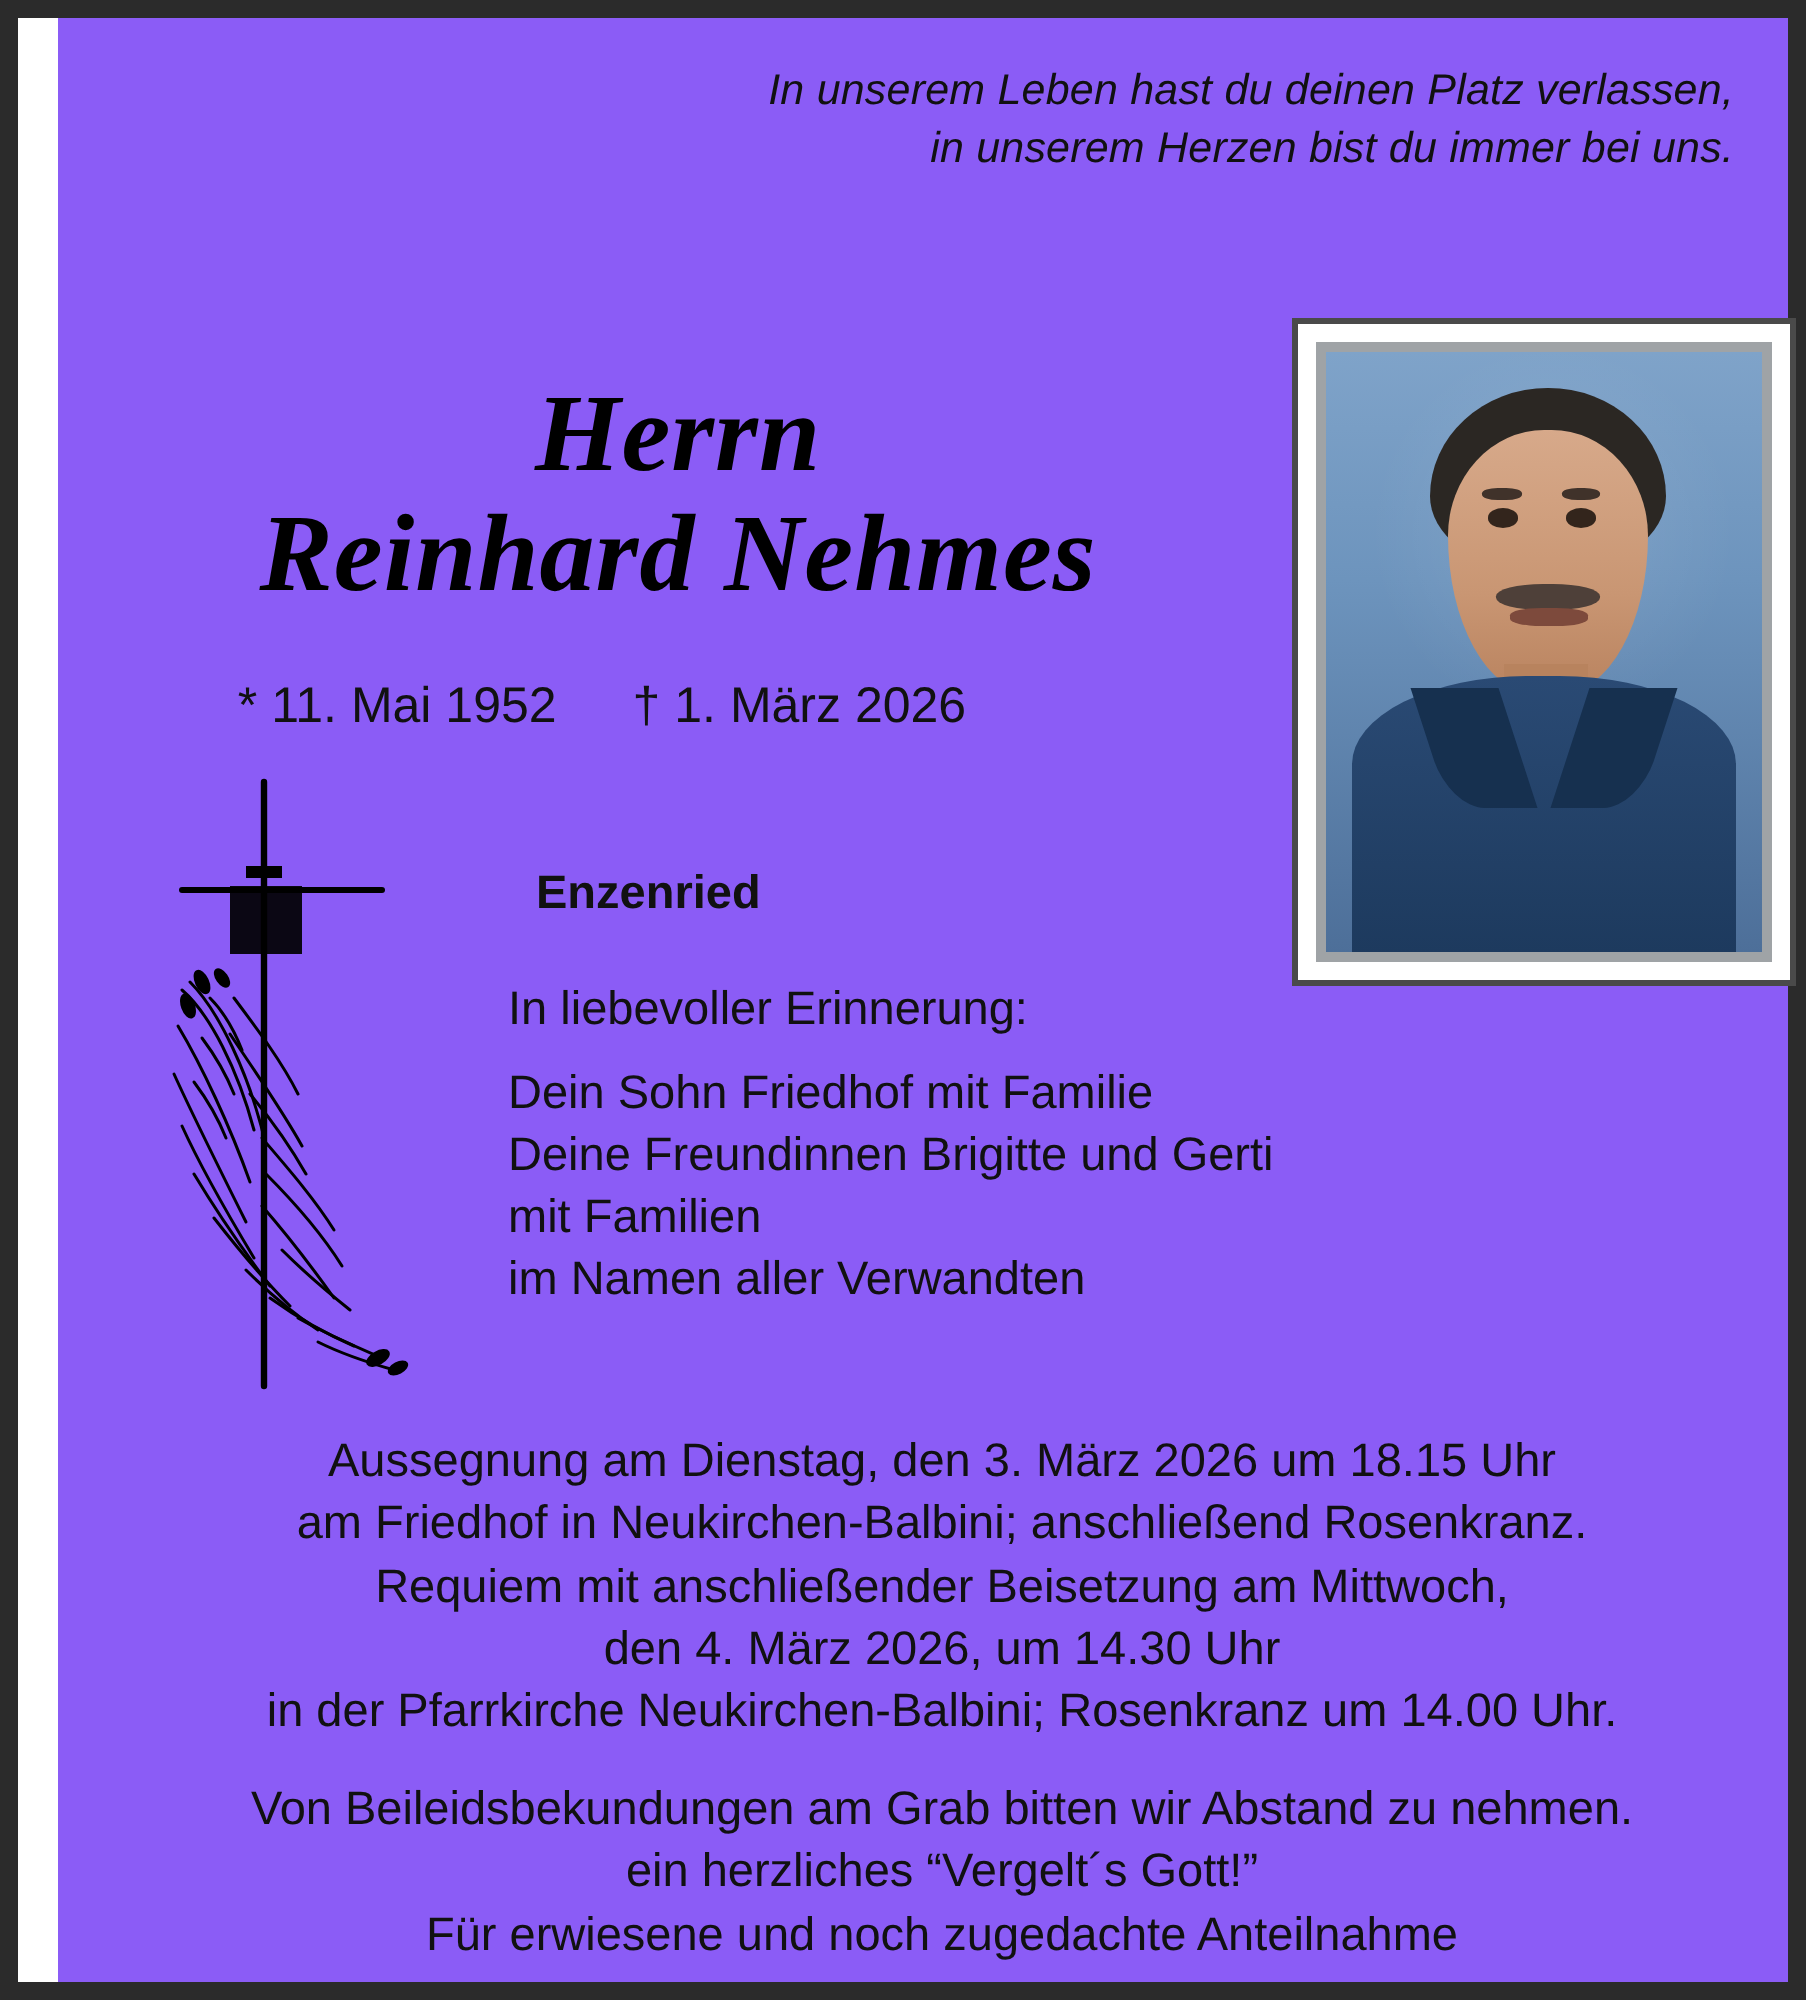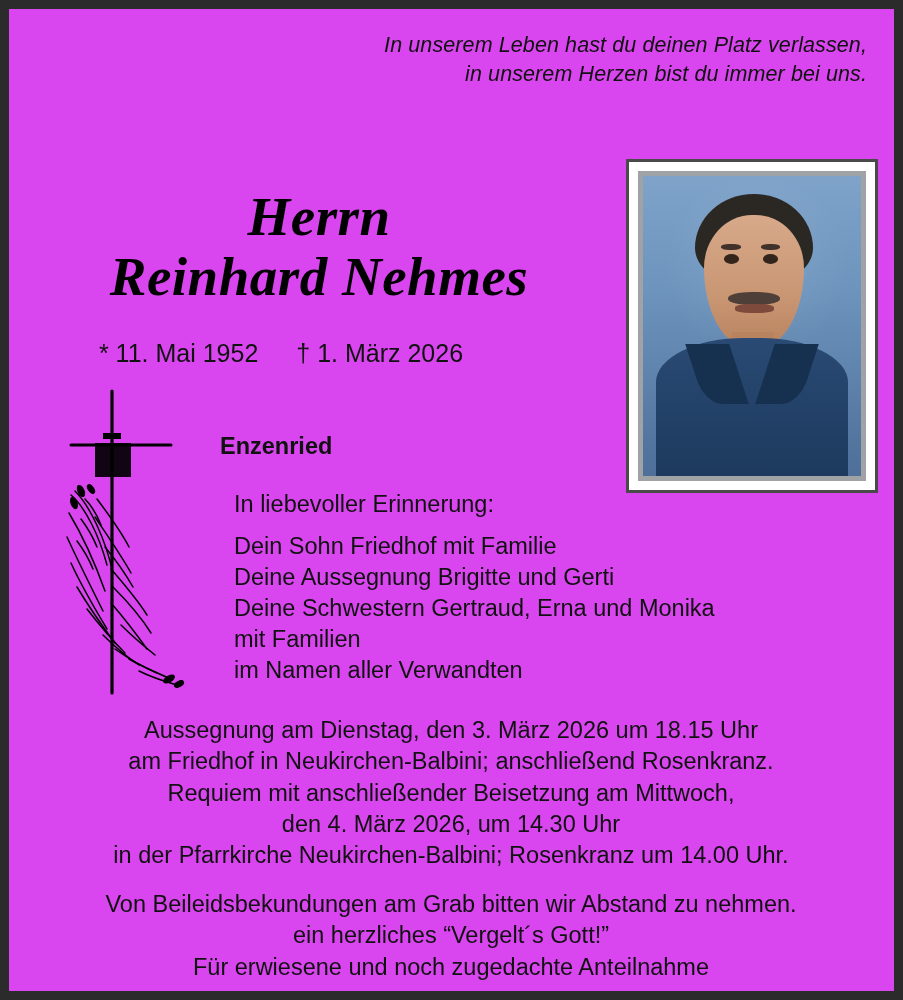--- a/index.html
+++ b/index.html
@@ -21,21 +21,22 @@
     box-sizing: border-box;
     border-top: 9px solid #2b2b2b;
     border-bottom: 9px solid #2b2b2b;
     border-left: 9px solid #2b2b2b;
     border-right: 9px solid #2b2b2b;
     background: #ffffff;
   }
   .inner {
     position: absolute;
     inset: 0;
-    background: #d946ef;
+    background: #8b5cf6;
+    margin-left: 20px;
   }
 
   
   .verse {
     position: absolute;
     top: 22px;
     right: 27px;
     width: 620px;
     text-align: right;
     font-style: italic;
@@ -209,21 +210,21 @@
     left: 42px;
     top: 378px;
     width: 160px;
     height: 310px;
   }
 
   
   .place {
     position: absolute;
     top: 424px;
-    left: 211px;
+    left: 239px;
     font-size: 23.5px;
     font-weight: bold;
     color: #111;
   }
   .memory-lead {
     position: absolute;
     top: 482px;
     left: 225px;
     font-size: 23.5px;
     color: #111;
@@ -349,22 +350,21 @@
         </g>
       </svg>
     </div>
 
     <div class="place">Enzenried</div>
 
     <div class="memory-lead">In liebevoller Erinnerung:</div>
 
     <div class="family">
       <div>Dein Sohn Friedhof mit Familie</div>
-      <div>Deine Aussegnung Brigitte und Gerti</div>
-      <div>Deine Schwestern Gertraud, Erna und Monika</div>
+      <div>Deine Freundinnen Brigitte und Gerti</div>
       <div>mit Familien</div>
       <div>im Namen aller Verwandten</div>
     </div>
 
     <div class="service">
       <div>Aussegnung am Dienstag, den 3. März 2026 um 18.15 Uhr</div>
       <div>am Friedhof in Neukirchen-Balbini; anschließend Rosenkranz.</div>
       <div>Requiem mit anschließender Beisetzung am Mittwoch,</div>
       <div>den 4. März 2026, um 14.30 Uhr</div>
       <div>in der Pfarrkirche Neukirchen-Balbini; Rosenkranz um 14.00 Uhr.</div>

